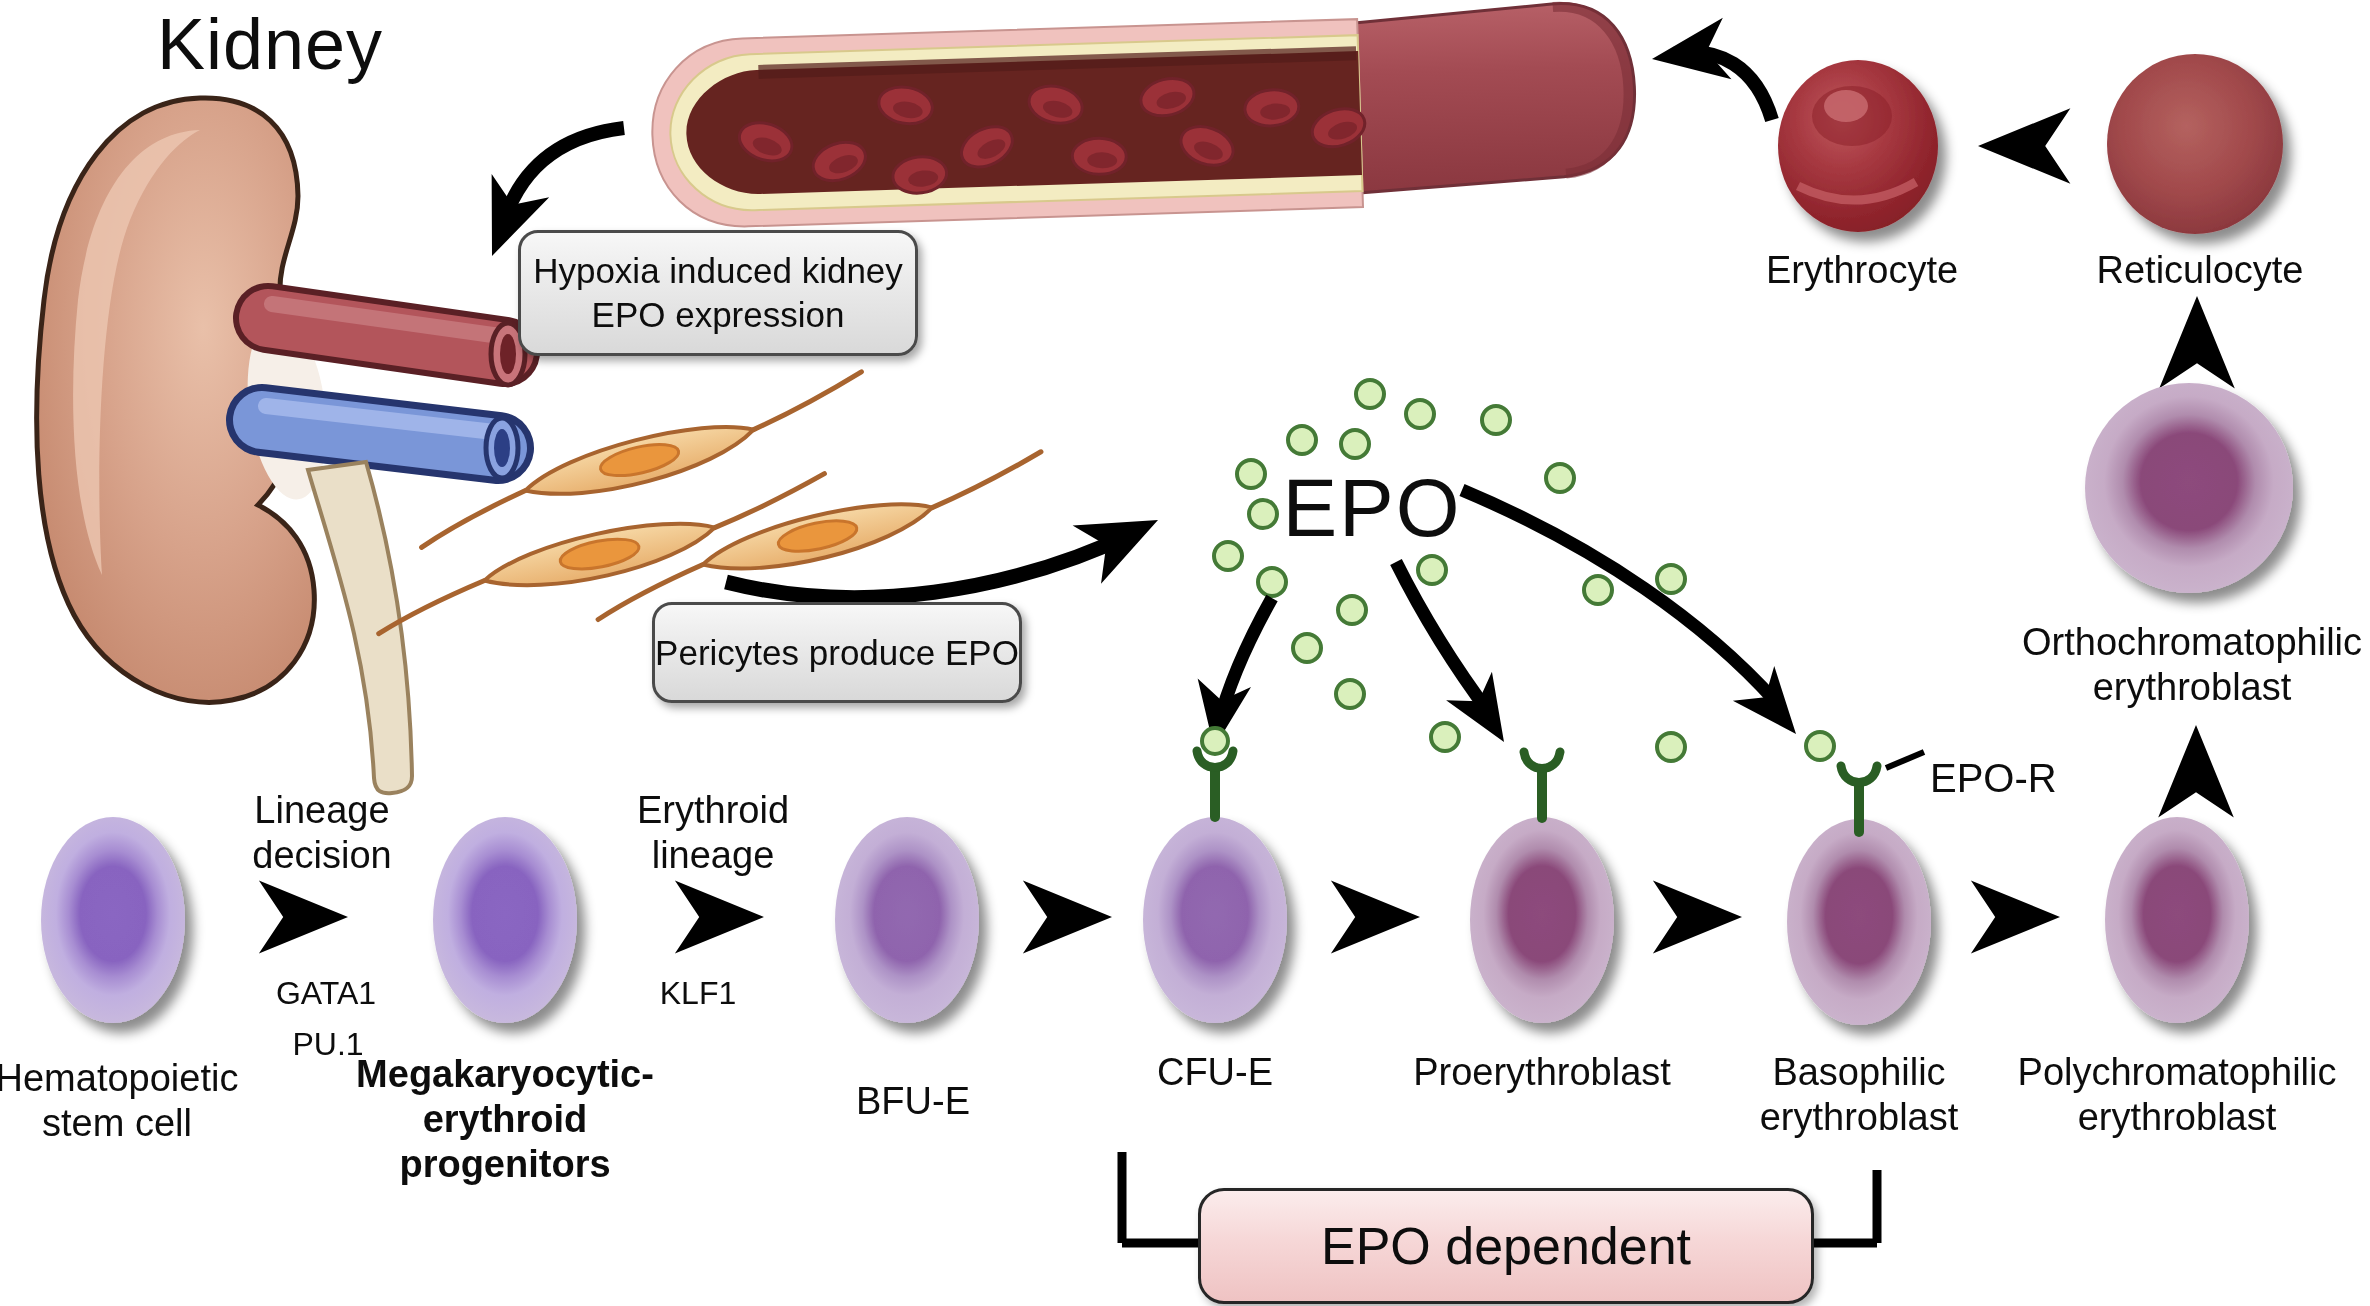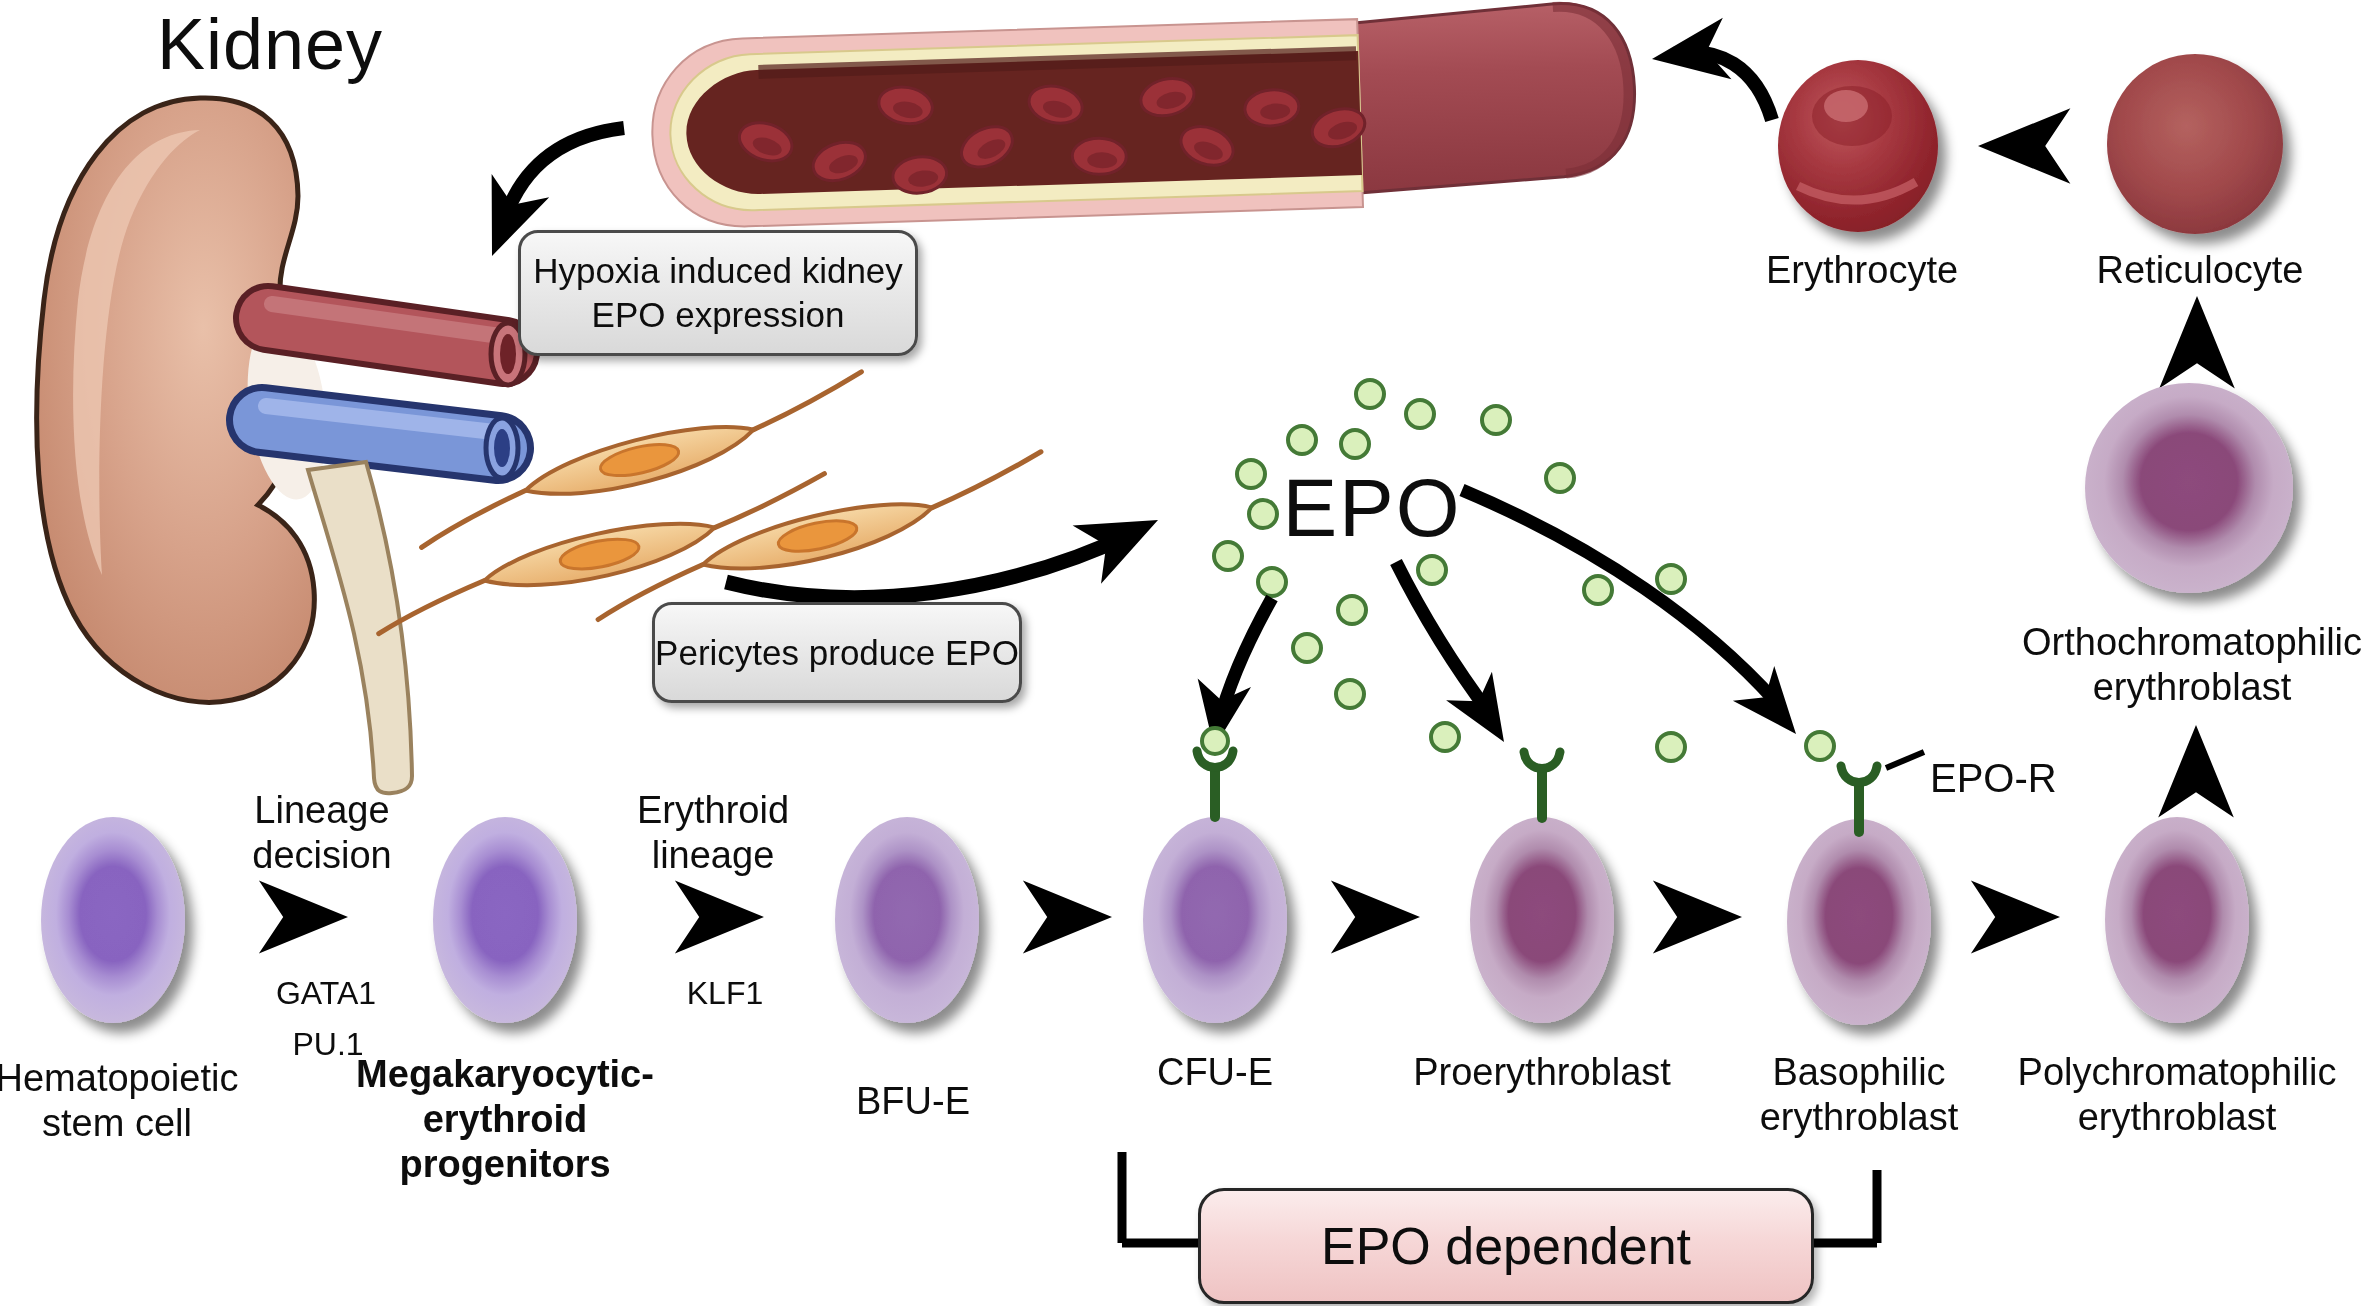--- a/index.html
+++ b/index.html
@@ -311,15 +311,15 @@
 erythroblast</div>
 <div class="lbl f38" style="left:1862px;top:248px;">Erythrocyte</div>
 <div class="lbl f38" style="left:2200px;top:248px;">Reticulocyte</div>
 
 <div class="lbl f38" style="left:322px;top:788px;">Lineage
 decision</div>
 <div class="lbl f32" style="left:326px;top:975px;text-align:center;">GATA1</div>
 <div class="lbl f32" style="left:328px;top:1026px;">PU.1</div>
 <div class="lbl f38" style="left:713px;top:788px;">Erythroid
 lineage</div>
-<div class="lbl f32" style="left:725px;top:975px;">KLF1</div>
+<div class="lbl f32" style="left:698px;top:975px;">KLF1</div>
 
 </div>
 
 </body></html>

